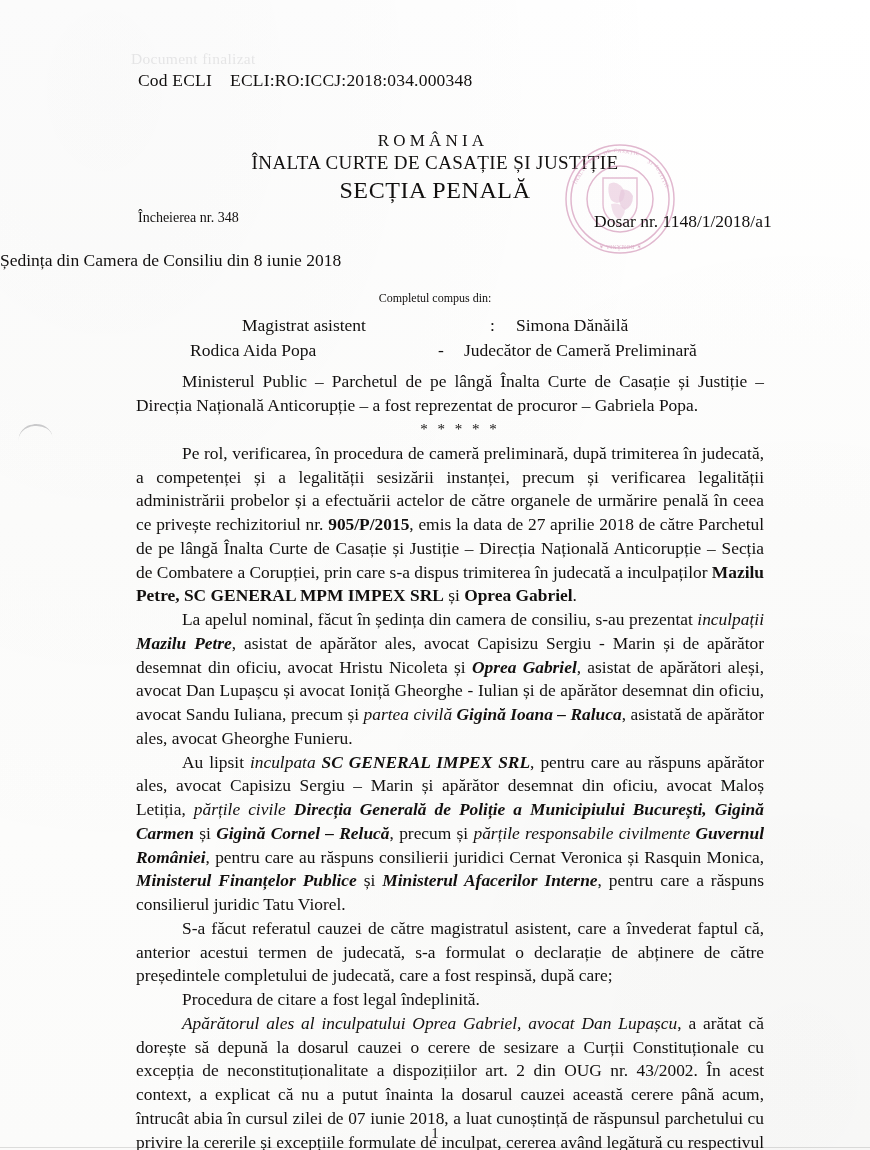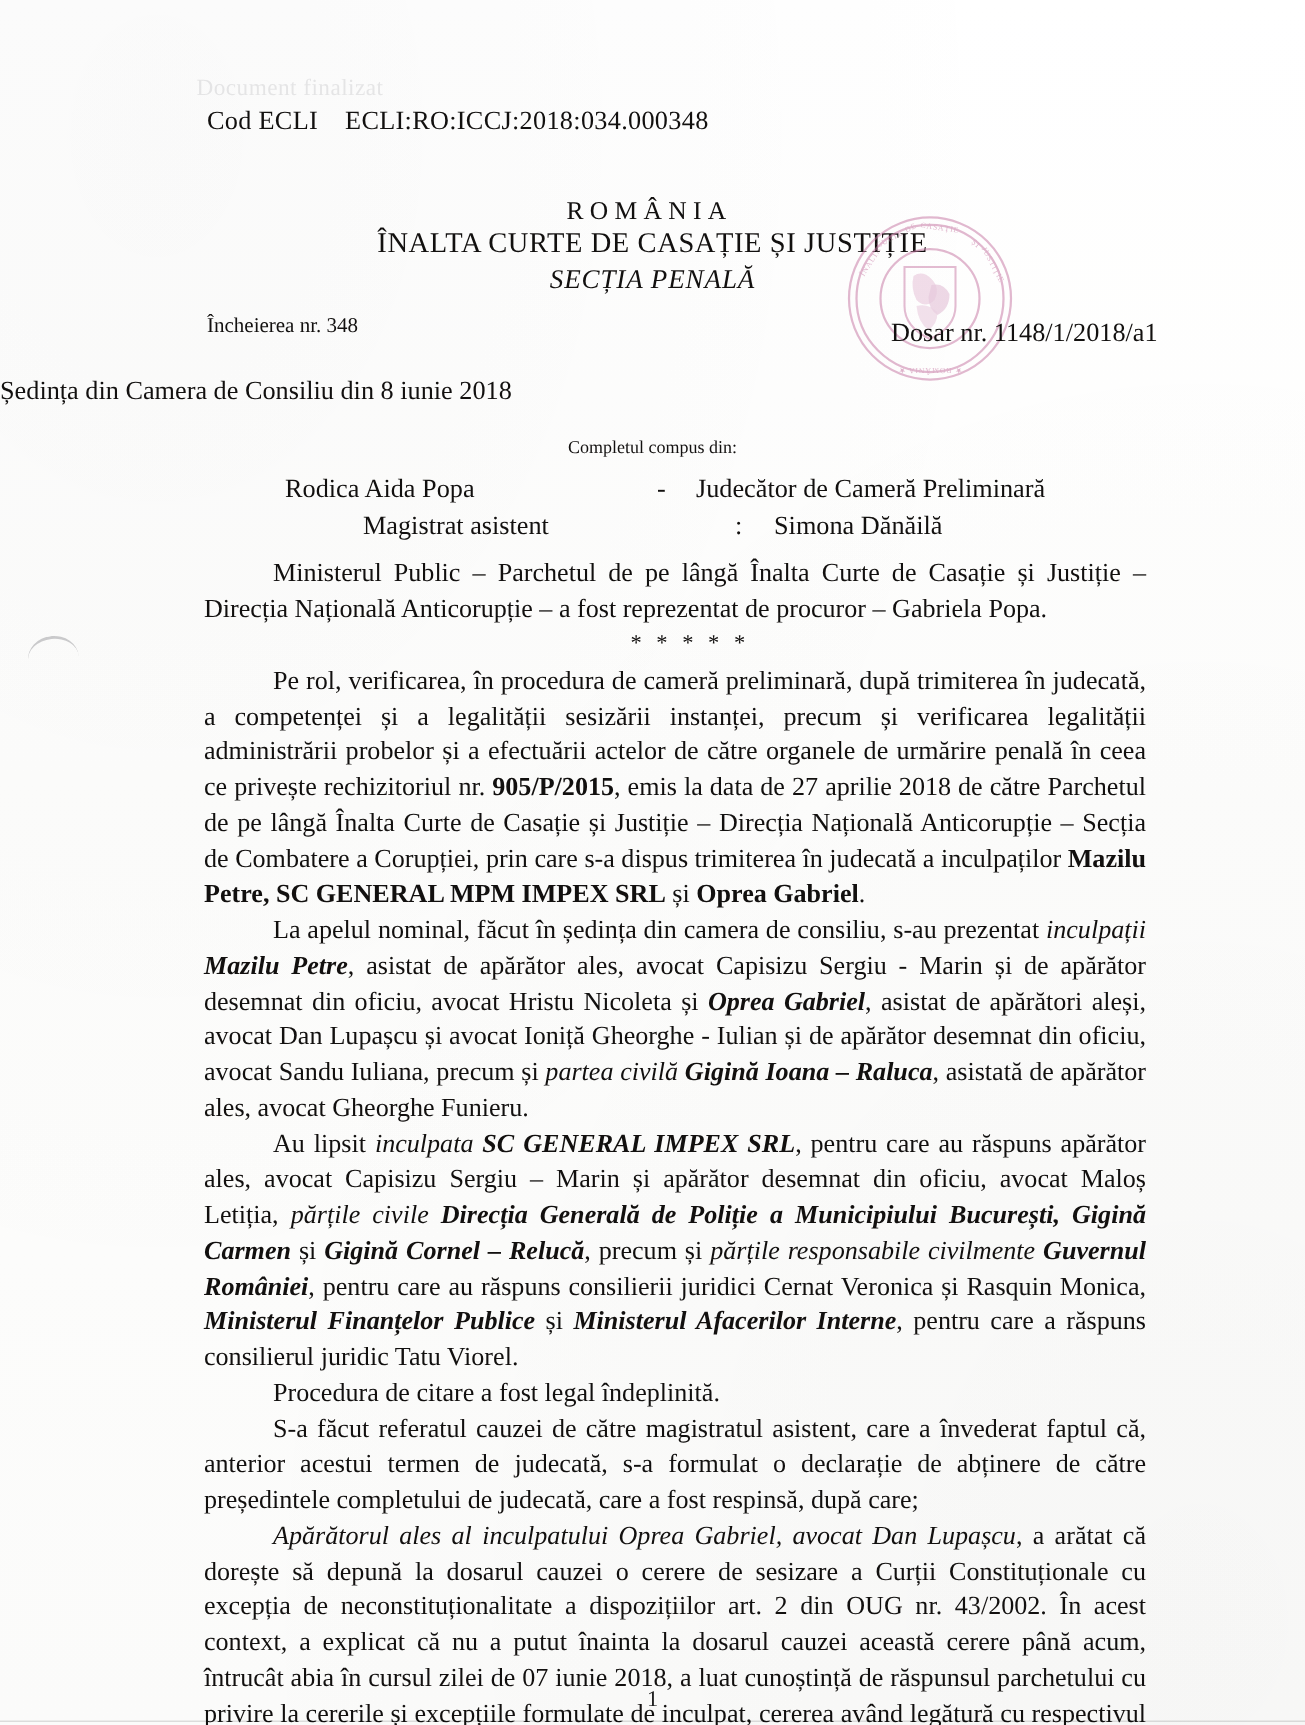--- a/index.html
+++ b/index.html
@@ -62,23 +62,22 @@
   .court-line-1 {
     font-size: 17px;
     letter-spacing: 4.2px;
     padding-right: 4px;
   }
   .court-line-2 {
     font-size: 19px;
     letter-spacing: 0.4px;
   }
   .court-line-3 {
-    font-size: 18px;
+    font-size: 24px;
     letter-spacing: 0.6px;
-    font-style: italic;
   }
 
   
   .stamp {
     position: absolute;
     left: 563px;
     top: 142px;
     width: 114px;
     height: 114px;
     opacity: 0.62;
@@ -233,48 +232,48 @@
   </svg>
 
   <div class="incheiere">Încheierea nr. 348</div>
   <div class="dosar">Dosar nr. 1148/1/2018/a1</div>
 
   <div class="sedinta">Ședința din Camera de Consiliu din 8 iunie 2018</div>
 
   <div class="completul">Completul compus din:</div>
 
   <div class="panel">
+    <div class="panel-row r2">
+      <span class="who">Magistrat asistent</span>
+      <span class="sep">:</span>
+      <span class="val">Simona Dănăilă</span>
+    </div>
     <div class="panel-row r1">
       <span class="who">Rodica Aida Popa</span>
       <span class="sep">-</span>
       <span class="val">Judecător de Cameră Preliminară</span>
     </div>
-    <div class="panel-row r2">
-      <span class="who">Magistrat asistent</span>
-      <span class="sep">:</span>
-      <span class="val">Simona Dănăilă</span>
-    </div>
   </div>
 
   <div class="body">
 
     <p>Ministerul Public – Parchetul de pe lângă Înalta Curte de Casație și Justiție – Direcția Națională Anticorupție – a fost reprezentat de procuror – Gabriela Popa.</p>
 
     <p class="stars">* * * * *</p>
 
     <p><span>Pe rol, verificarea, în procedura de cameră preliminară, după trimiterea în judecată, a competenței și a legalității sesizării instanței, precum și verificarea legalității administrării probelor și a efectuării actelor de către organele de urmărire penală în ceea ce privește rechizitoriul nr. </span><b>905/P/2015</b><span>, emis la data de 27 aprilie 2018 de către Parchetul de pe lângă Înalta Curte de Casație și Justiție – Direcția Națională Anticorupție – Secția de Combatere a Corupției, prin care s-a dispus trimiterea în judecată a inculpaților </span><b>Mazilu Petre, SC GENERAL MPM IMPEX SRL</b><span> și </span><b>Oprea Gabriel</b><span>.</span></p>
 
 
     <p><span>La apelul nominal, făcut în ședința din camera de consiliu, s-au prezentat </span><i>inculpații </i><span class="bi">Mazilu Petre</span><span>, asistat de apărător ales, avocat Capisizu Sergiu - Marin  și de apărător desemnat din oficiu, avocat Hristu Nicoleta și </span><span class="bi">Oprea Gabriel</span><span>, asistat de apărători aleși, avocat Dan Lupașcu și avocat Ioniță Gheorghe - Iulian și de apărător desemnat din oficiu, avocat Sandu Iuliana, precum și </span><i>partea civilă </i><span class="bi">Gigină Ioana – Raluca</span><span>, asistată de apărător ales, avocat Gheorghe Funieru.</span></p>
 
     <p><span>Au lipsit </span><i>inculpata </i><span class="bi">SC GENERAL IMPEX SRL</span><span>, pentru care au răspuns apărător ales, avocat Capisizu Sergiu – Marin și apărător desemnat din oficiu, avocat Maloș Letiția, </span><i>părțile civile </i><span class="bi">Direcția Generală de Poliție a Municipiului București, Gigină Carmen</span><span> și </span><span class="bi">Gigină Cornel – Relucă</span><span>, precum și </span><i>părțile responsabile civilmente </i><span class="bi">Guvernul României</span><span>, pentru care au răspuns consilierii juridici Cernat Veronica și Rasquin Monica, </span><span class="bi">Ministerul Finanțelor Publice</span><span> și </span><span class="bi">Ministerul Afacerilor Interne</span><span>, pentru care a răspuns consilierul juridic Tatu Viorel.</span></p>
 
+    <p>S-a făcut referatul cauzei de către magistratul asistent, care a învederat faptul că, anterior acestui termen de judecată, s-a formulat o declarație de abținere de către președintele completului de judecată, care a fost respinsă, după care;</p>
+
     <p>Procedura de citare a fost legal îndeplinită.</p>
-
-    <p>S-a făcut referatul cauzei de către magistratul asistent, care a învederat faptul că, anterior acestui termen de judecată, s-a formulat o declarație de abținere de către președintele completului de judecată, care a fost respinsă, după care;</p>
 
     <p><i>Apărătorul ales al inculpatului Oprea Gabriel, avocat Dan Lupașcu</i><span>, a arătat că dorește să depună la dosarul cauzei o cerere de sesizare a Curții Constituționale cu excepția de neconstituționalitate a dispozițiilor art. 2 din OUG nr. 43/2002. În acest context, a explicat că nu a putut înainta la dosarul cauzei această cerere până acum, întrucât abia în cursul zilei de 07 iunie 2018, a luat cunoștință de răspunsul parchetului cu privire la cererile și excepțiile formulate de inculpat, cererea având legătură cu respectivul răspuns.</span></p>
 
   </div>
 
   <div class="pagenum">1</div>
   <div class="bottom-rule"></div>
 </div>
 
 </body></html>

